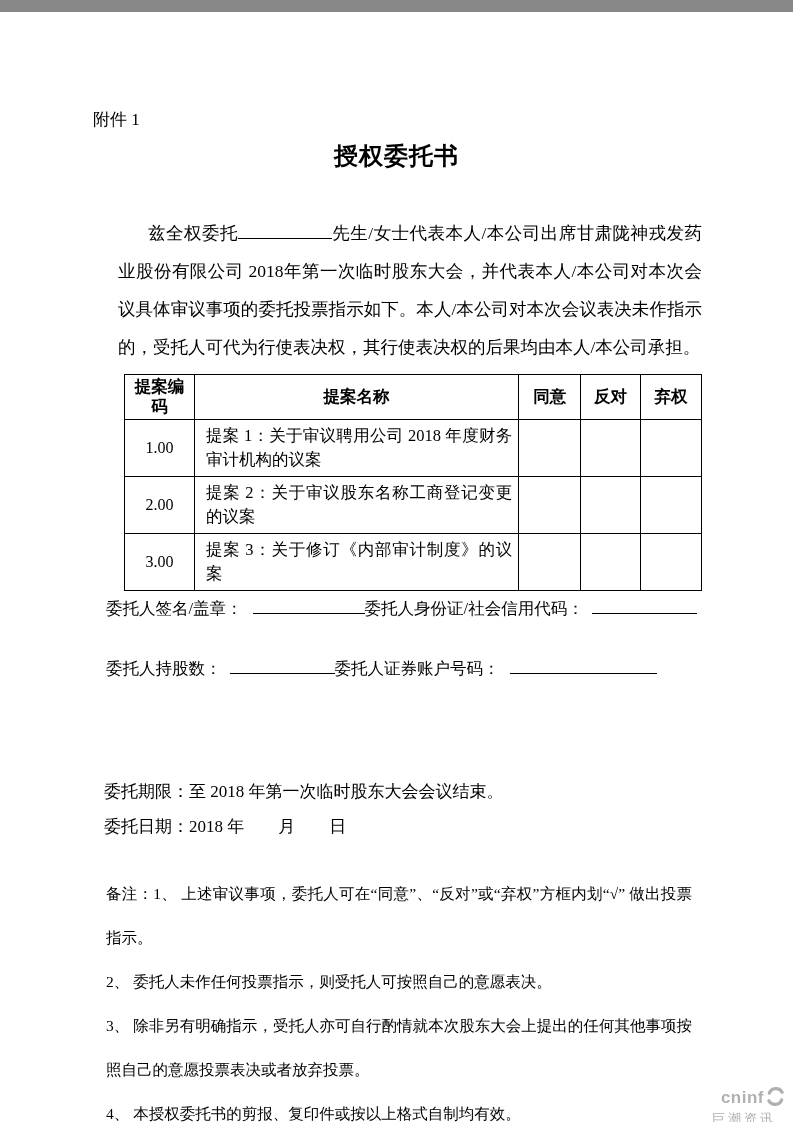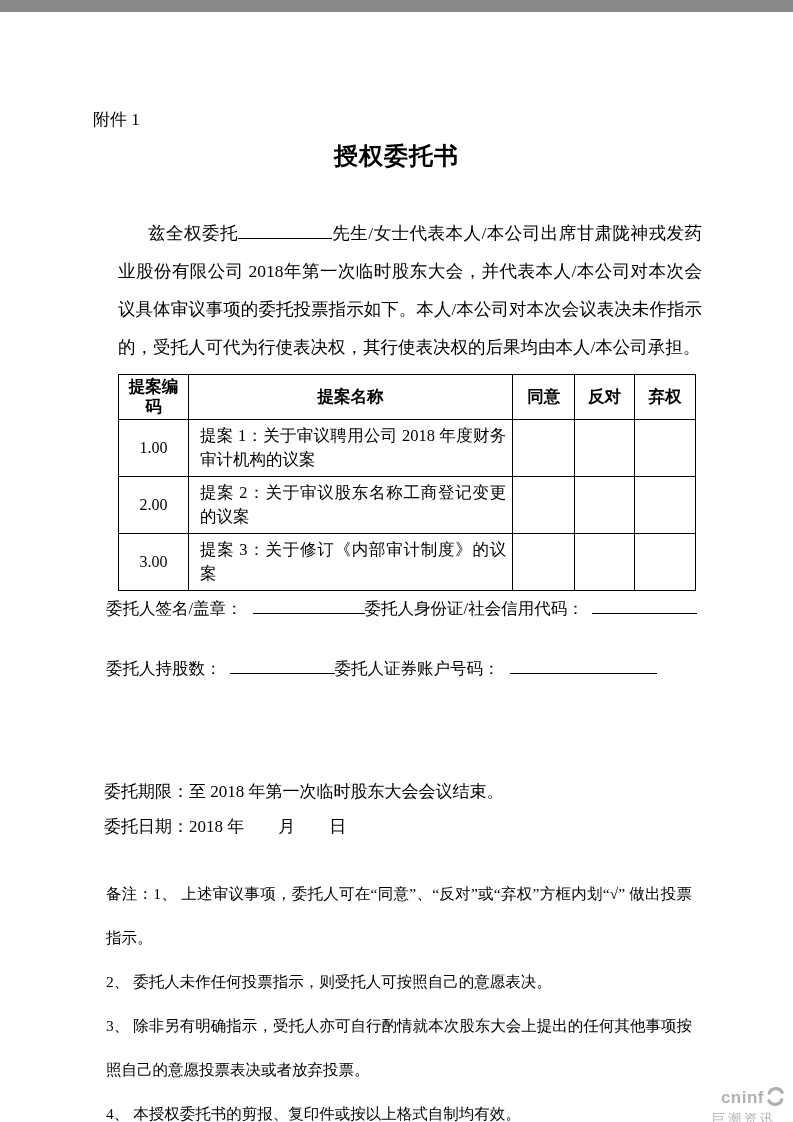--- a/index.html
+++ b/index.html
@@ -31,21 +31,21 @@
     text-indent:30px;
   }
   .blank {
     display:inline-block;
     border-bottom:1.5px solid #000;
     height:1em;
   }
   .blank-proxy { width:94px; }
 
   table.proposal-table {
-    position:absolute; left:118px; top:362px;
+    position:absolute; left:124px; top:362px;
     width:578px;
     border-collapse:collapse;
     font-size:16.5px;
   }
   .proposal-table th, .proposal-table td {
     border:1.6px solid #000;
   }
   .proposal-table th {
     font-weight:bold; text-align:center;
     height:42px; padding:2px 3px;

